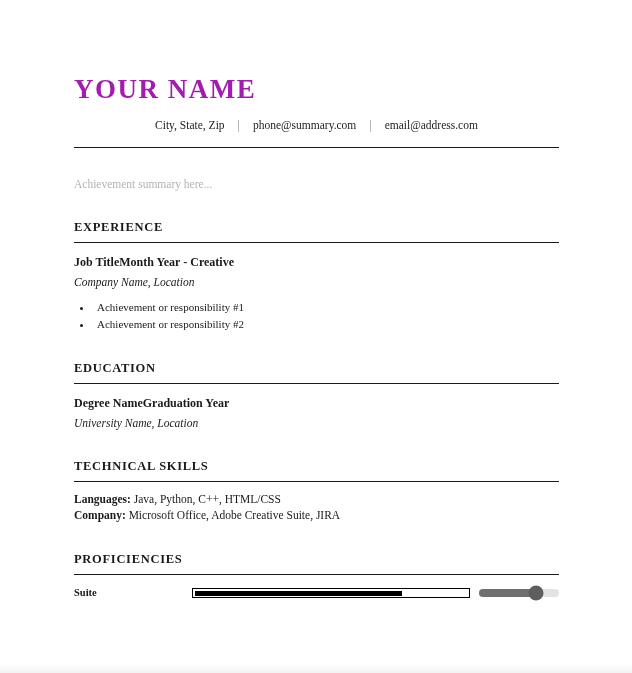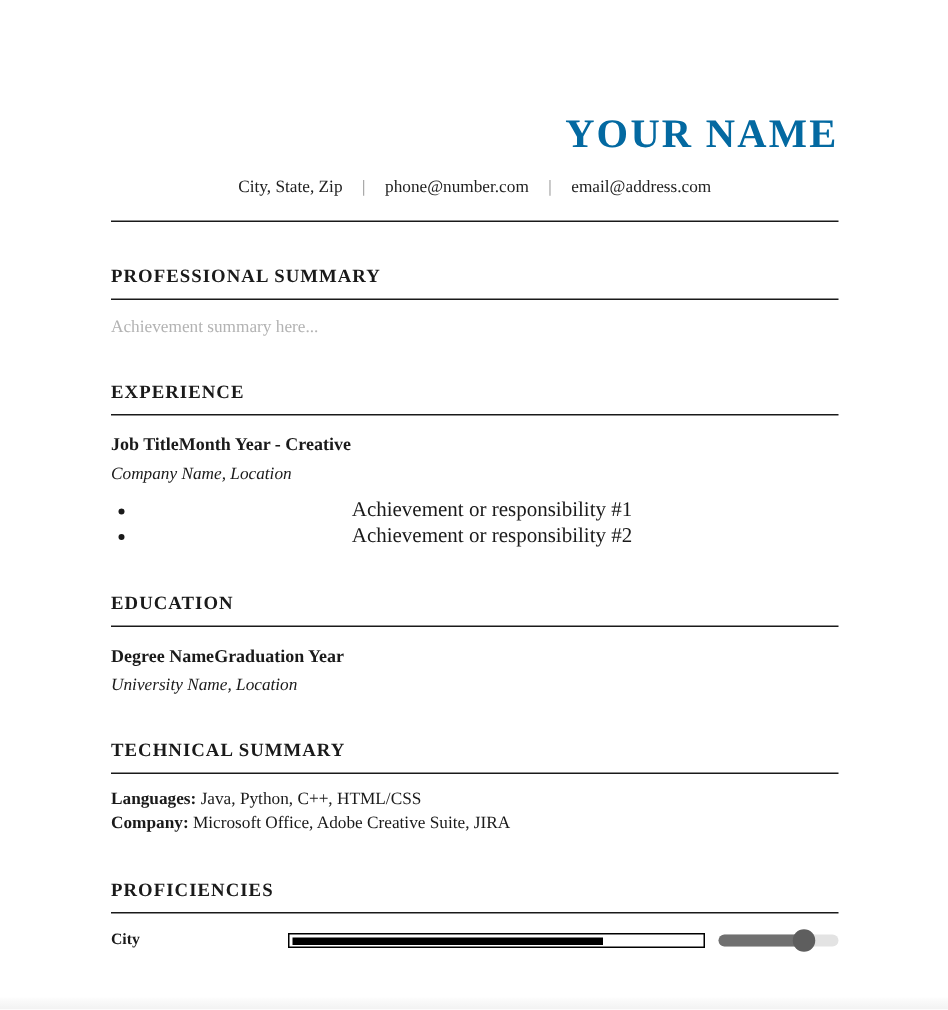--- a/index.html
+++ b/index.html
@@ -11,25 +11,25 @@
     overflow: hidden;
     position: relative;
   }
   .doc {
     width: 485px;
     margin-left: 74px;
   }
   
   .name {
     margin-top: 74px;
-    text-align: right;
+    text-align: left;
     font-size: 27px;
     font-weight: bold;
     letter-spacing: 1.5px;
-    color: #0369a1;
+    color: #a21caf;
     line-height: 30px;
   }
   .contact-row {
     margin-top: 14px;
     text-align: center;
     font-size: 11.5px;
     line-height: 14px;
     color: #222222;
   }
   .contact-sep {
@@ -70,23 +70,22 @@
   }
   .sub-italic {
     margin-top: 6px;
     font-style: italic;
     font-size: 11.5px;
     line-height: 14px;
   }
   ul.bullets {
     margin-top: 10px;
     padding-left: 19px;
-    font-size: 14px;
+    font-size: 11px;
     line-height: 16.5px;
-    text-align: center;
   }
   ul.bullets li { padding-left: 4px; }
   .skills-line {
     font-size: 11.5px;
     line-height: 15.5px;
   }
   .skills-block { margin-top: 10px; }
   .skills-line b { font-weight: bold; }
   
   .prof-row {
@@ -149,27 +148,26 @@
   }
 </style>
 </head>
 <body>
 
 <div class="doc">
 
   <div class="name">YOUR NAME</div>
 
   <div class="contact-row">
-    <span>City, State, Zip</span><span class="contact-sep">|</span><span>phone@number.com</span><span class="contact-sep">|</span><span>email@address.com</span>
+    <span>City, State, Zip</span><span class="contact-sep">|</span><span>phone@summary.com</span><span class="contact-sep">|</span><span>email@address.com</span>
   </div>
 
   <hr class="top-rule">
 
   <div class="section">
-    <div class="section-title">PROFESSIONAL SUMMARY</div>
     <div class="placeholder-text">Achievement summary here...</div>
   </div>
 
   <div class="section">
     <div class="section-title">EXPERIENCE</div>
     <div class="row-between">
       <span>Job Title</span>
       <span>Month Year - Creative</span>
     </div>
     <div class="sub-italic">Company Name, Location</div>
@@ -182,31 +180,31 @@
   <div class="section">
     <div class="section-title">EDUCATION</div>
     <div class="row-between">
       <span>Degree Name</span>
       <span>Graduation Year</span>
     </div>
     <div class="sub-italic">University Name, Location</div>
   </div>
 
   <div class="section">
-    <div class="section-title">TECHNICAL SUMMARY</div>
+    <div class="section-title">TECHNICAL SKILLS</div>
     <div class="skills-block">
       <div class="skills-line"><b>Languages:</b><span> Java, Python, C++, HTML/CSS</span></div>
       <div class="skills-line"><b>Company:</b><span> Microsoft Office, Adobe Creative Suite, JIRA</span></div>
     </div>
   </div>
 
   <div class="section">
     <div class="section-title">PROFICIENCIES</div>
     <div class="prof-row">
-      <span class="skill-label">City</span>
+      <span class="skill-label">Suite</span>
       <div class="progress-outer">
         <div class="progress-fill" style="width: 76%;"></div>
       </div>
       <div class="slider">
         <div class="slider-track"></div>
         <div class="slider-fill" style="width: 71%;"></div>
         <div class="slider-thumb" style="left: 71%;"></div>
       </div>
     </div>
   </div>

